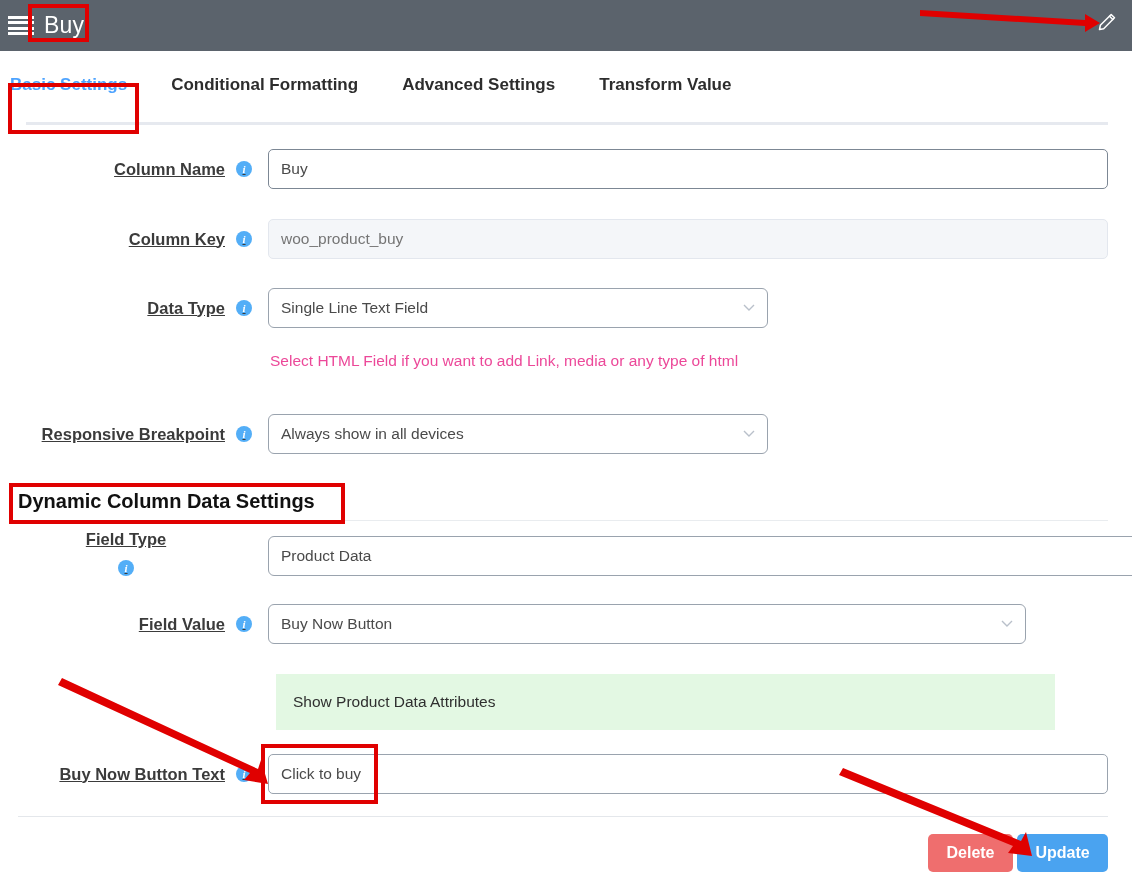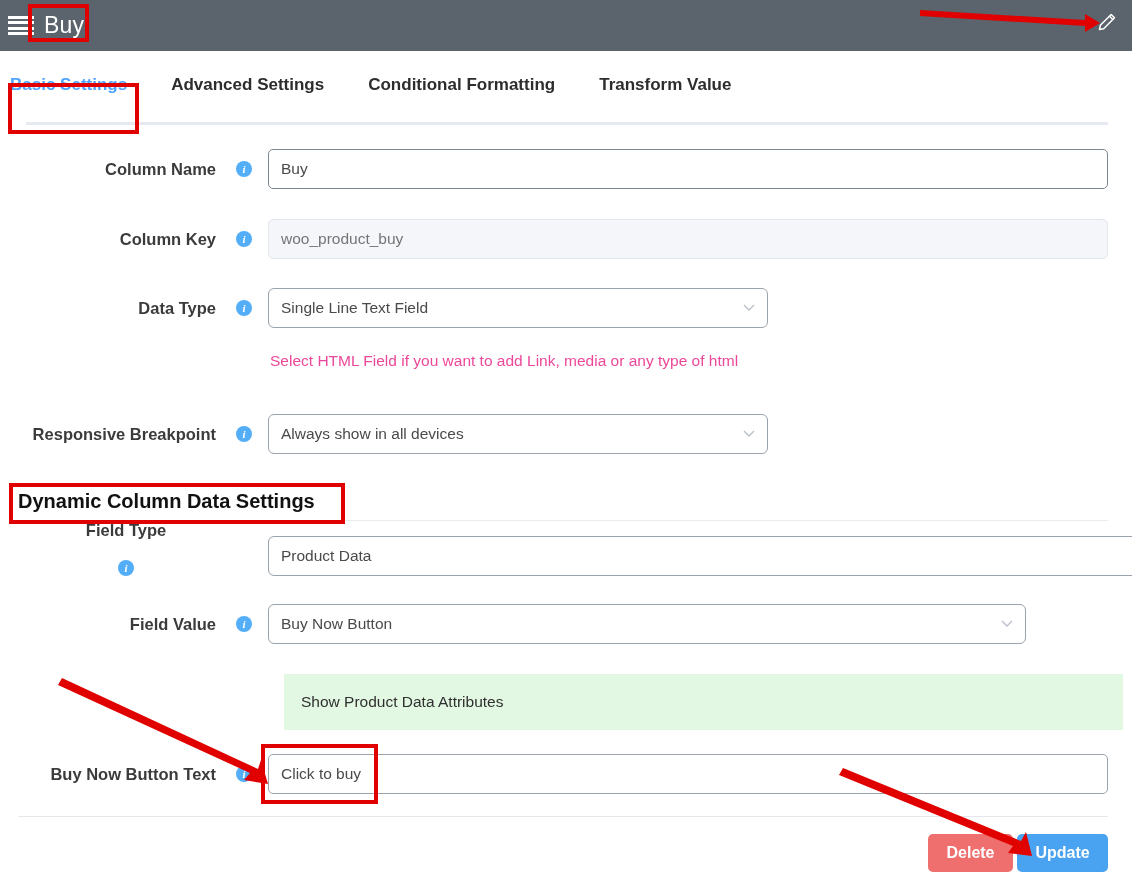--- a/index.html
+++ b/index.html
@@ -104,22 +104,23 @@
   }
   .label {
     font-size: 16.5px;
     font-weight: bold;
     color: #3b3b3b;
     text-align: right;
     white-space: nowrap;
     display: flex;
     align-items: center;
     justify-content: flex-end;
-    gap: 20px;
+    gap: 11px;
     height: 40px;
+    text-decoration: underline;
   }
   .info-icon {
     display: inline-block;
     width: 16px;
     height: 16px;
     border-radius: 50%;
     background: #53aef7;
     color: #ffffff;
     font-size: 11px;
     font-style: italic;
@@ -251,22 +252,22 @@
     <svg width="20" height="20" viewBox="0 0 24 24" fill="none" stroke="#ffffff" stroke-width="1.8" stroke-linecap="round" stroke-linejoin="round">
       <path d="M17 3l4 4L8 20l-5 1 1-5z"></path>
       <path d="M15 5l4 4"></path>
     </svg>
   </div>
 </div>
 
 <div class="tabs-wrap">
   <div class="tabs">
     <div class="tab active">Basic Settings</div>
+    <div class="tab">Conditional Formatting</div>
     <div class="tab">Advanced Settings</div>
-    <div class="tab">Conditional Formatting</div>
     <div class="tab">Transform Value</div>
   </div>
 </div>
 <div class="tabs-divider"></div>
 
 <div class="row" style="left:0px; top:149px;">
   <div class="label" style="width:252px;">
     <span>Column Name</span>
     <span class="info-icon">i</span>
   </div>
@@ -331,21 +332,21 @@
     <span class="info-icon">i</span>
   </div>
   <div class="selectbox" style="width:758px; margin-left:16px;">
     <span>Buy Now Button</span>
     <svg class="chev" viewBox="0 0 12 8" fill="none" stroke="#b9c0ca" stroke-width="1.4">
       <path d="M1 1l5 5 5-5"></path>
     </svg>
   </div>
 </div>
 
-<div class="notice" style="left:284px; top:674px; width:839px; height:56px;">
+<div class="notice" style="left:276px; top:674px; width:779px; height:56px;">
   <span>Show Product Data Attributes</span>
 </div>
 
 <div class="row" style="left:0px; top:754px;">
   <div class="label" style="width:252px;">
     <span>Buy Now Button Text</span>
     <span class="info-icon">i</span>
   </div>
   <input class="textinput" style="width: 840px; margin-left: 16px; border-color: rgb(154, 163, 174);" type="text" value="Click to buy">
 </div>

